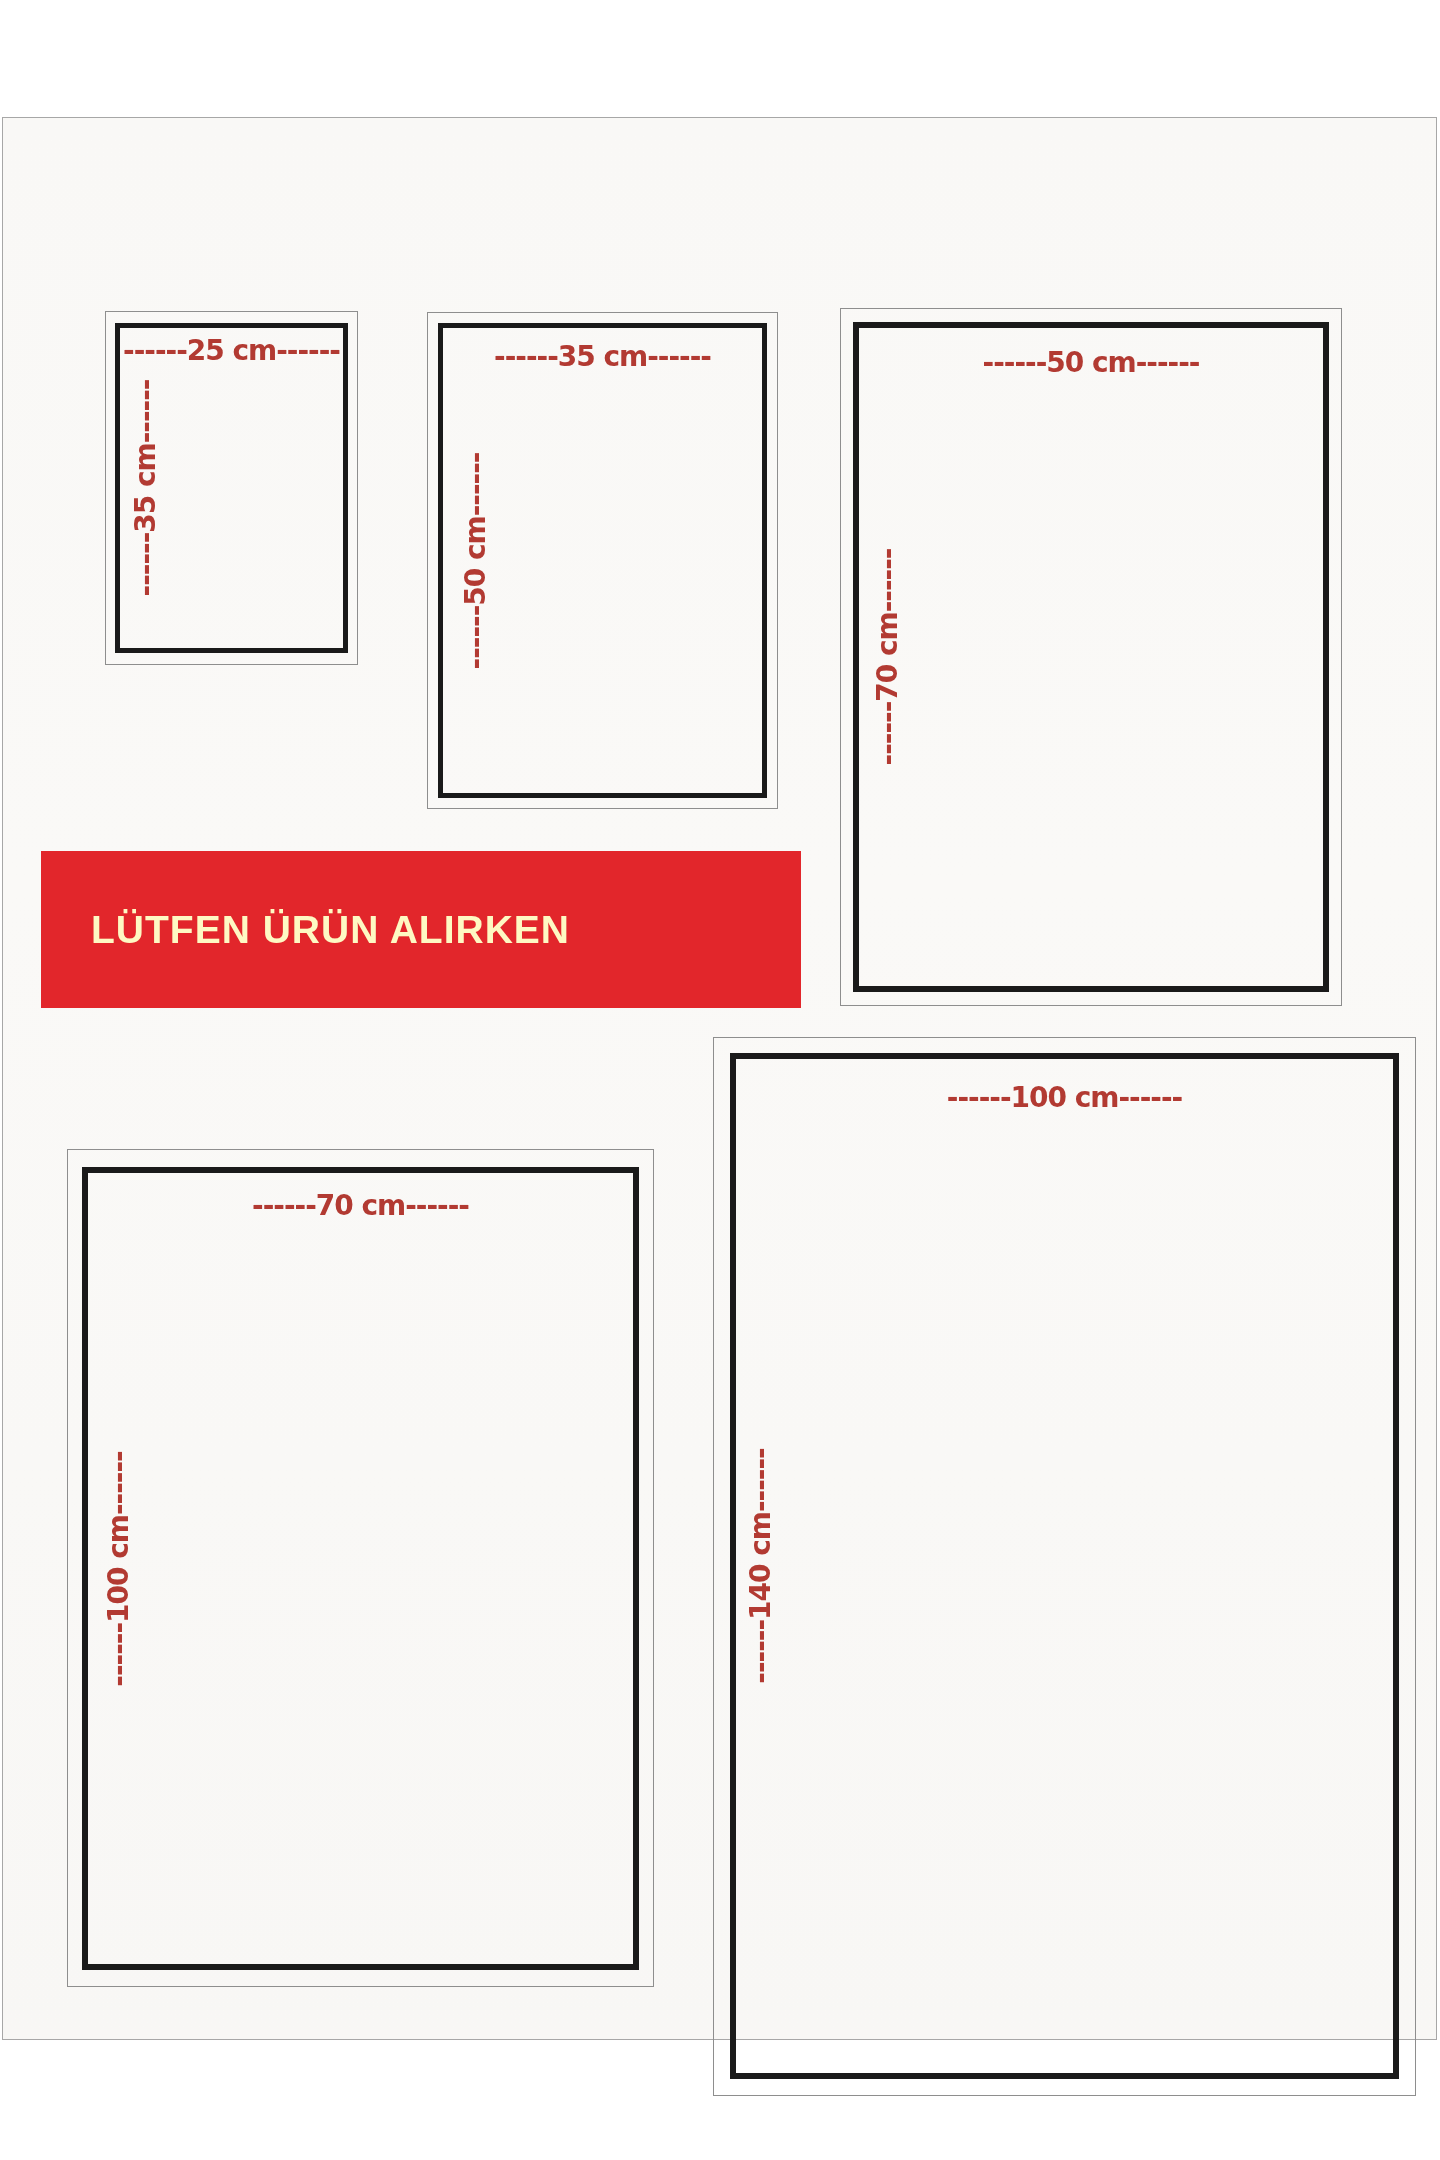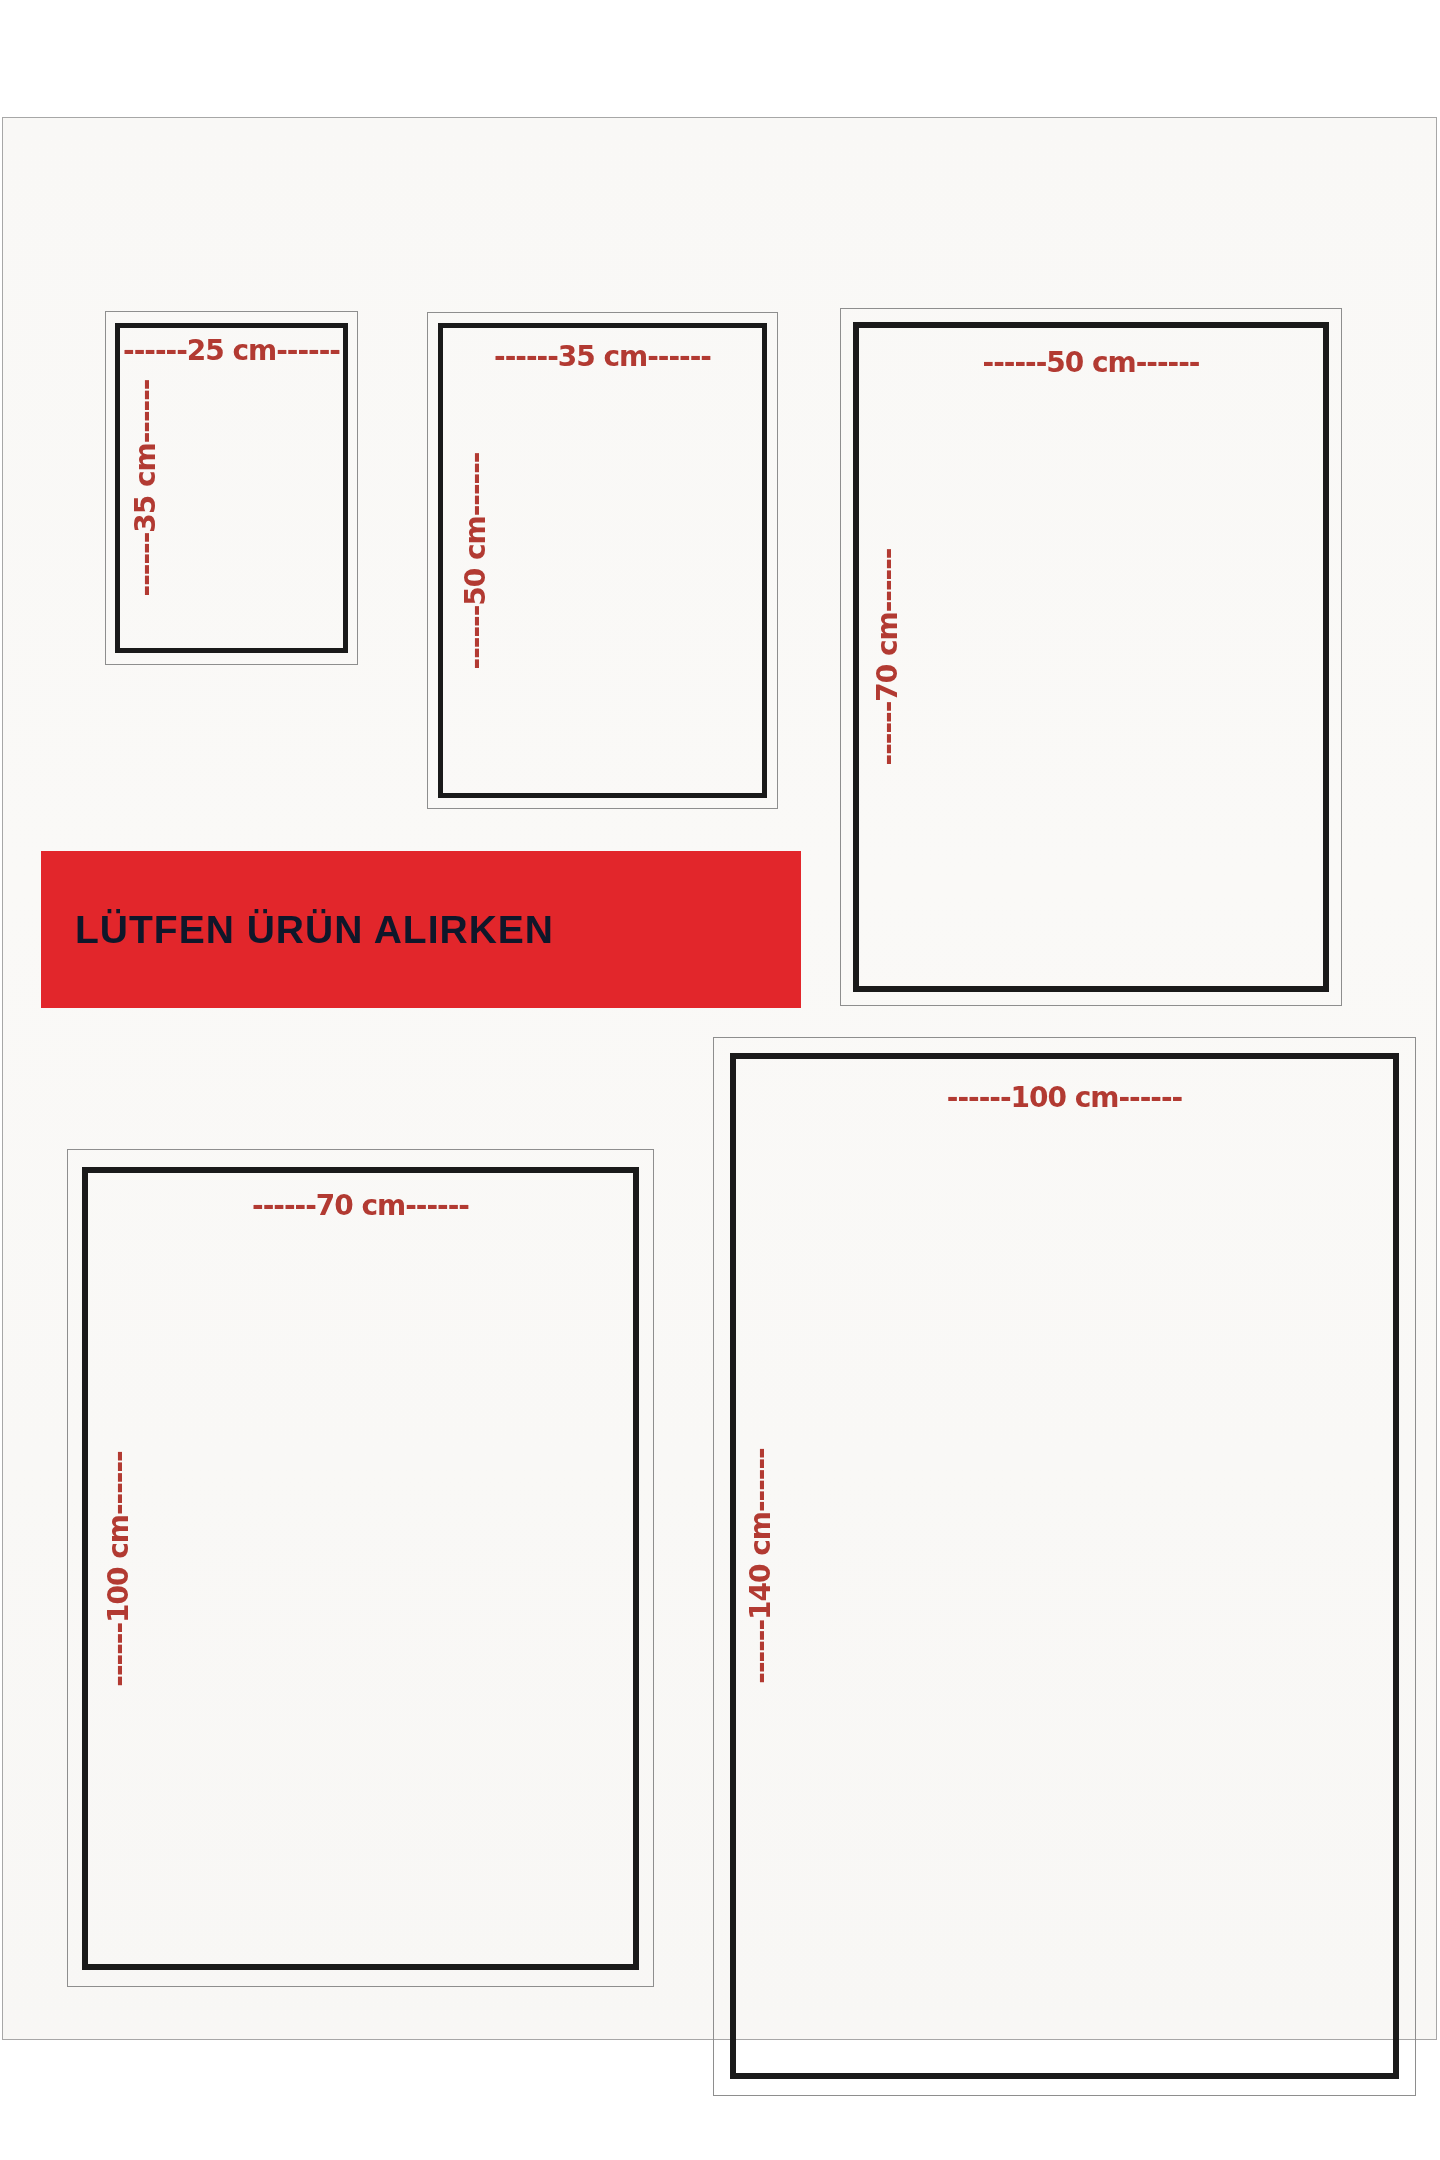--- a/index.html
+++ b/index.html
@@ -56,23 +56,23 @@
   .r5 .dim-h-anchor{left:24px;}
   .dim-h{
     position:absolute;left:0;top:0;
     transform:translate(-50%,-50%) rotate(-90deg);
     transform-origin:center;
   }
   
   .banner{
     position:absolute;left:38px;top:733px;width:760px;height:157px;
     background:#e2262b;
-    color:#0f172a;
+    color:#fef9c3;
     display:flex;flex-direction:column;justify-content:center;
-    padding-left:34px;box-sizing:border-box;
+    padding-left:50px;box-sizing:border-box;
     font-family:"Liberation Sans", sans-serif;
     font-weight:700;
     font-size:39px;
     line-height:52px;
     letter-spacing:1px;
     white-space:nowrap;
   }
 </style>
 </head>
 <body>

